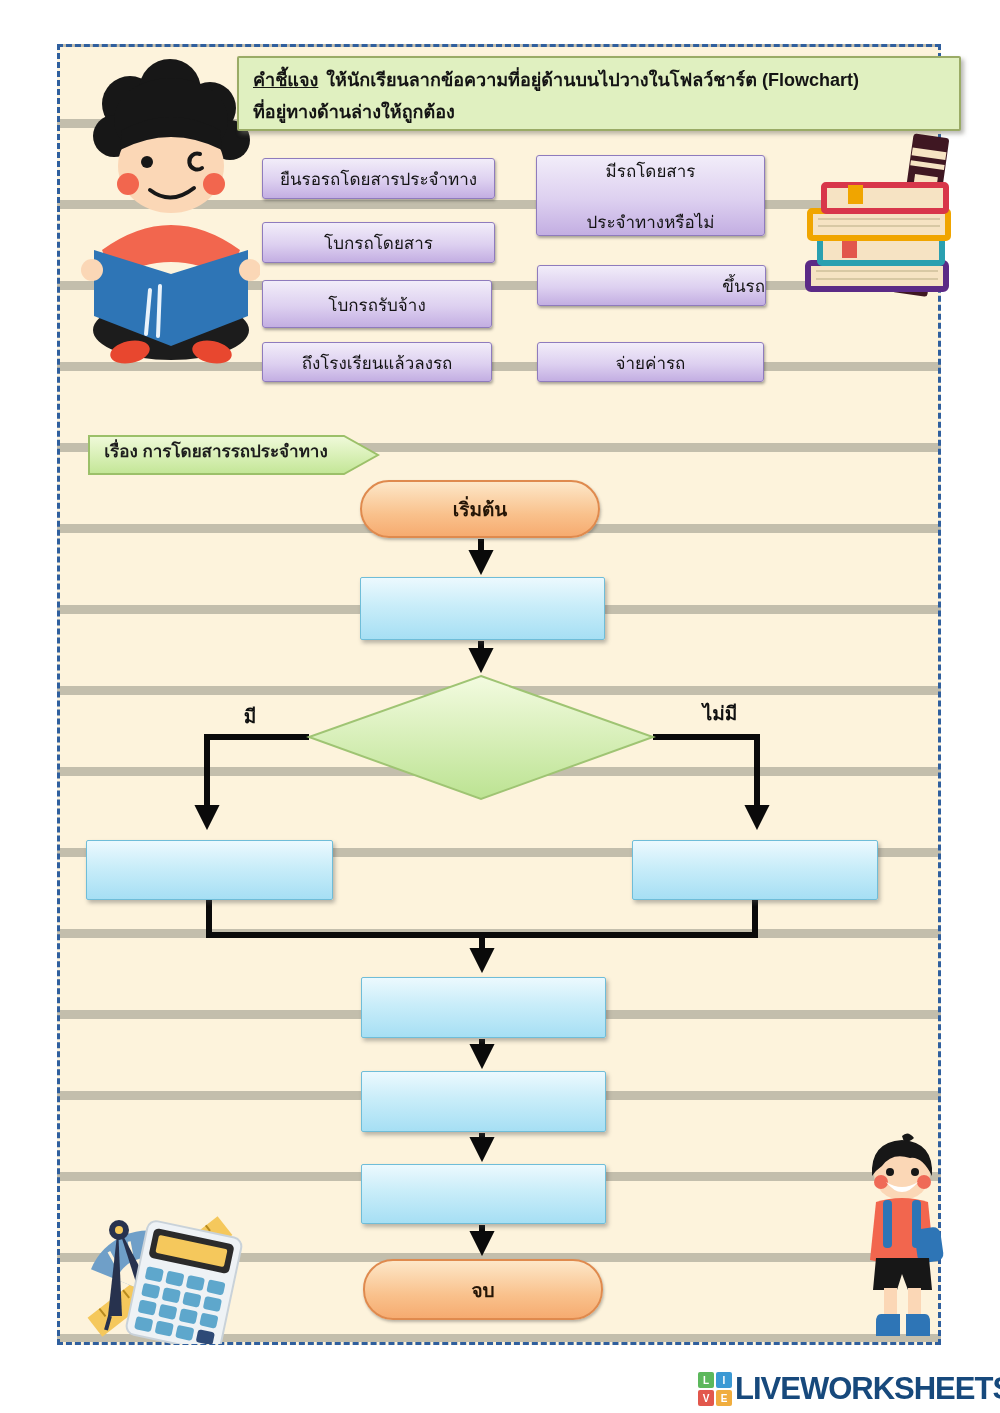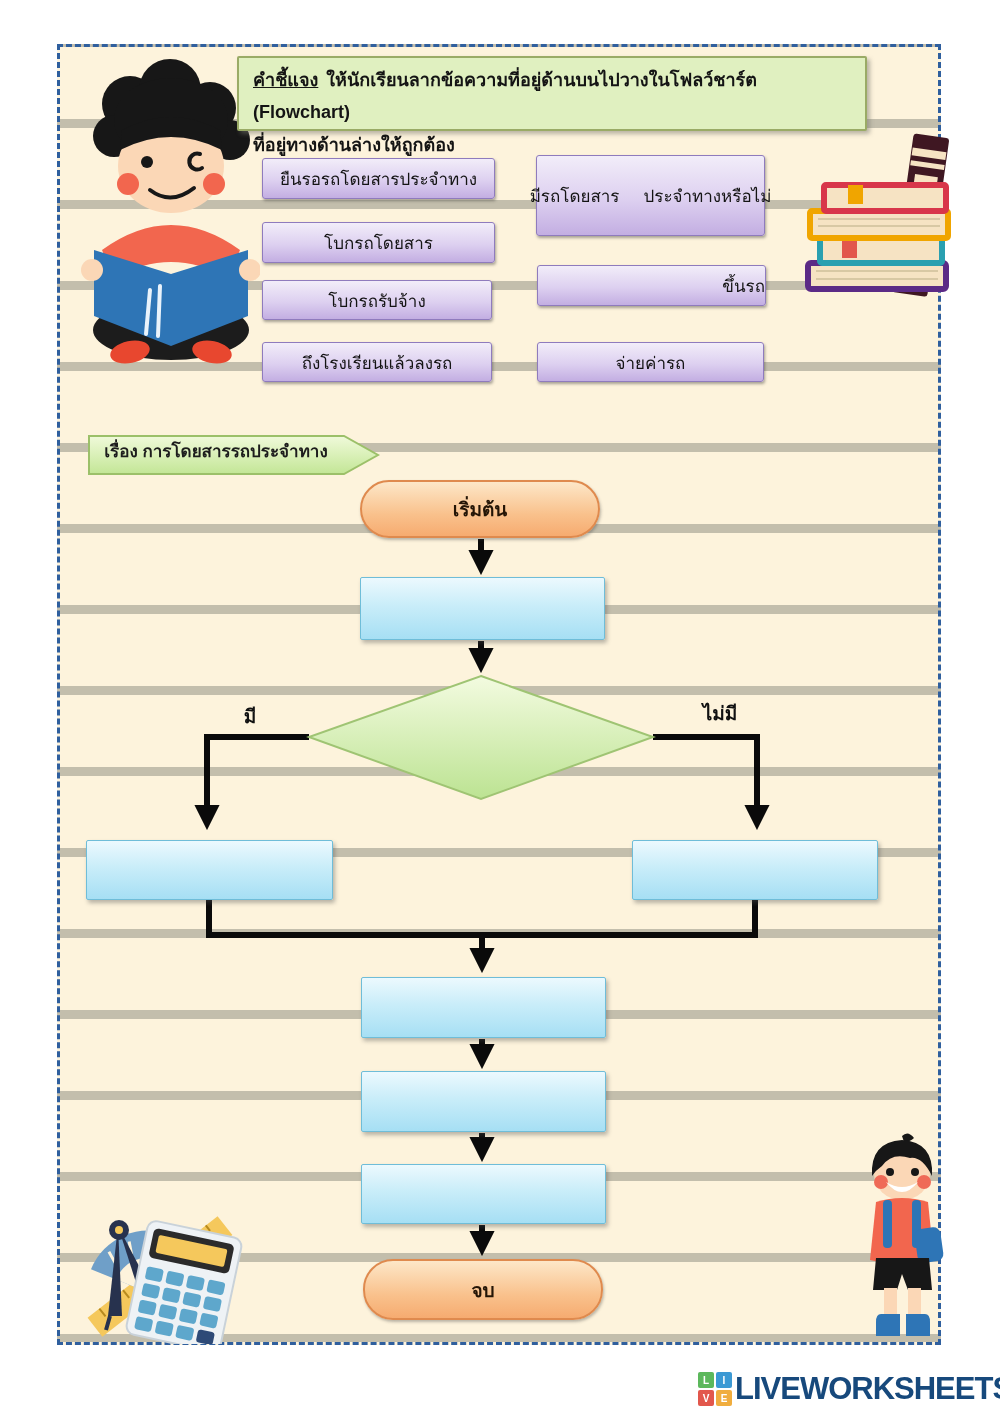--- a/index.html
+++ b/index.html
@@ -9,36 +9,36 @@
   
   .sheet {
     left:57px; top:44px; width:884px; height:1301px;
     border:3px dashed #2f5f9e;
     background-color:#fdf3dc;
     background-image:repeating-linear-gradient(180deg, rgba(0,0,0,0) 0px, rgba(0,0,0,0) 72px, #c3beac 72px, #c3beac 81px);
   }
 
   
   .instruction {
-    left:237px; top:56px; width:630px; height:75px;
+    left:237px; top:56px; width:724px; height:75px;
     background:#e0f0c0; border:2px solid #9aab66; border-radius:2px;
     box-shadow:3px 3px 4px rgba(120,120,110,.5);
     padding:6px 14px; font-size:18px; font-weight:600; color:#141414; line-height:1.8;
   }
   .instruction .hd { text-decoration:underline; font-weight:700; margin-right:8px; }
 
   
   .chip {
     display:flex; align-items:center; justify-content:center; text-align:center;
     background:linear-gradient(180deg,#f2edf9 0%,#ddd0f0 55%,#c3aee2 100%);
     border:1px solid #8f7bbd; border-radius:3px;
     box-shadow:1px 2px 3px rgba(40,40,40,.4);
     font-size:17px; color:#141414; white-space:nowrap;
   }
-  .chip-tall { gap:24px; padding:8px 0; }
+  .chip-tall { flex-direction:column; gap:24px; padding:8px 0; }
 
   
   .banner-text {
     left:88px; top:436px; width:256px; height:28px;
     display:flex; align-items:center; justify-content:center;
     font-size:17px; font-weight:600; color:#1d1d1d;
   }
 
   
   .terminal {
@@ -118,21 +118,21 @@
   <rect x="42" y="52" width="122" height="26" rx="2" fill="#f6e3c3" stroke="#d8364a" stroke-width="6"></rect>
   <rect x="66" y="52" width="15" height="19" fill="#f0a500"></rect>
 </svg>
 
 <div class="abs chip" style="left:262px; top:158px; width:233px; height:41px;">
   <span>ยืนรอรถโดยสารประจำทาง</span>
 </div>
 <div class="abs chip" style="left:262px; top:222px; width:233px; height:41px;">
   <span>โบกรถโดยสาร</span>
 </div>
-<div class="abs chip" style="left:262px; top:280px; width:230px; height:40px;">
+<div class="abs chip" style="left:262px; top:280px; width:230px; height:48px;">
   <span>โบกรถรับจ้าง</span>
 </div>
 <div class="abs chip" style="left:262px; top:342px; width:230px; height:40px;">
   <span>ถึงโรงเรียนแล้วลงรถ</span>
 </div>
 <div class="abs chip chip-tall" style="left:536px; top:155px; width:229px; height:81px;">
   <span>มีรถโดยสาร</span>
   <span>ประจำทางหรือไม่</span>
 </div>
 <div class="abs chip" style="left:537px; top:265px; width:229px; height:41px;justify-content:flex-end;">

